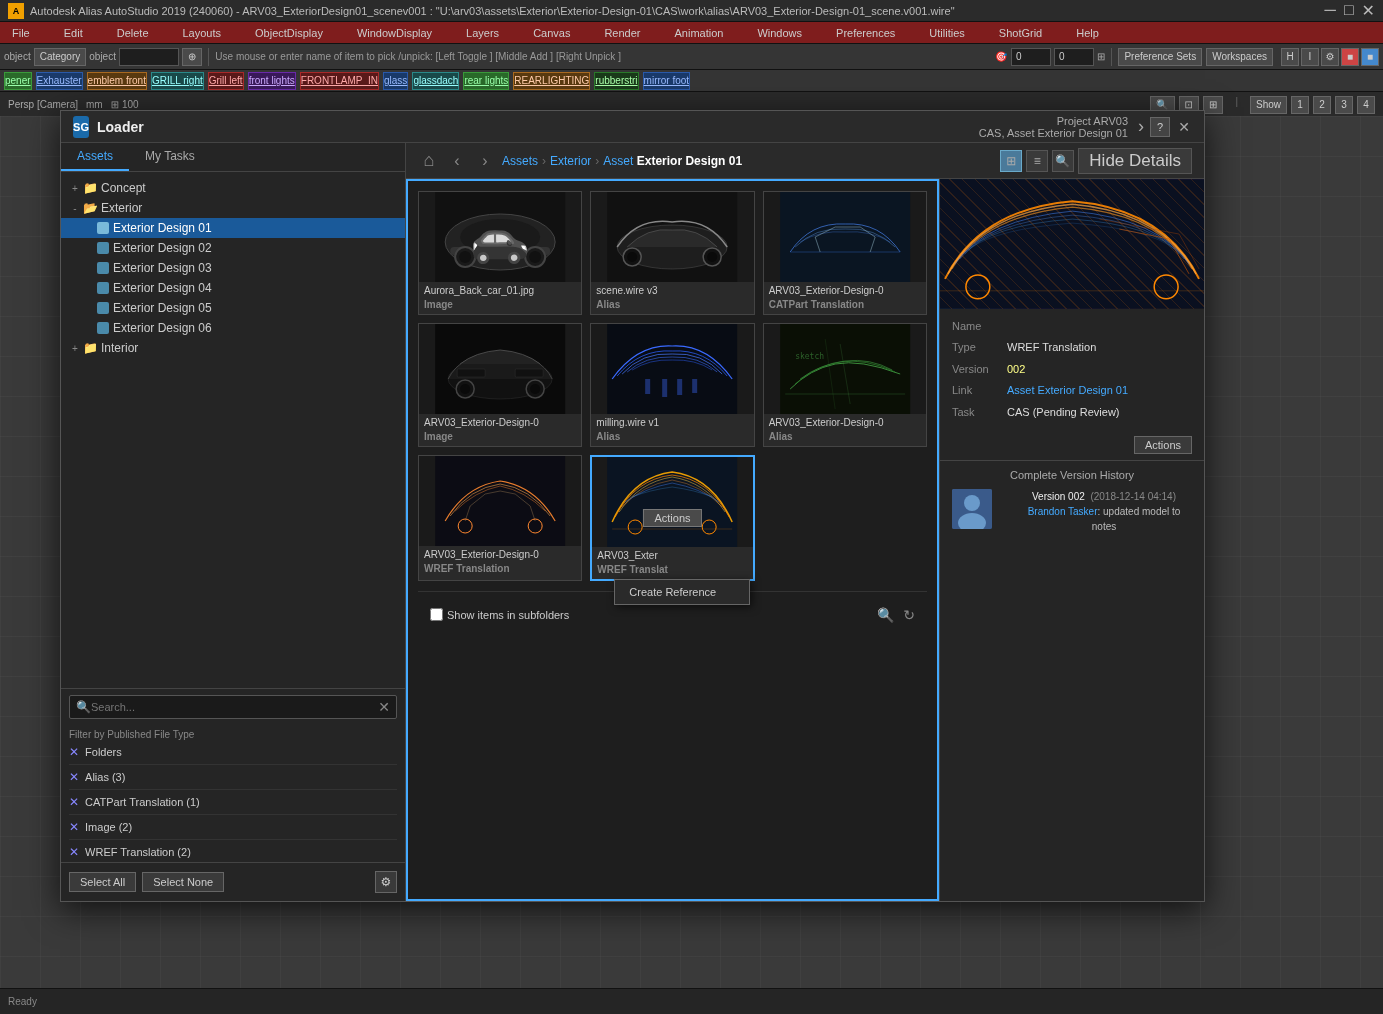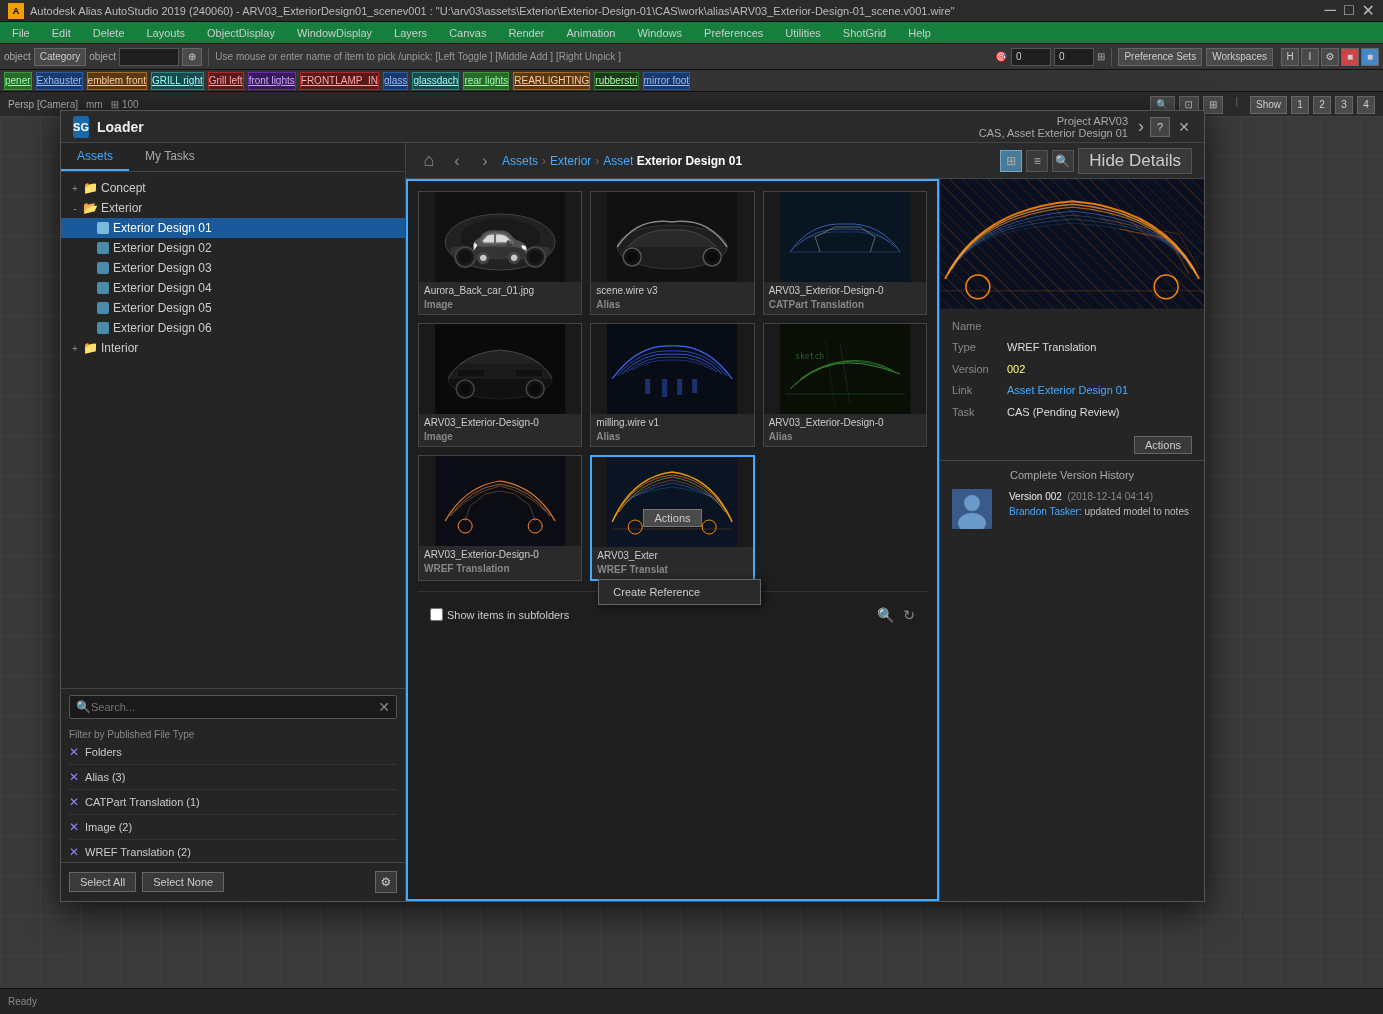--- a/index.html
+++ b/index.html
@@ -28,27 +28,27 @@
       width: 16px; height: 16px;
       background: #f0a000;
       margin-right: 6px;
       display: flex; align-items: center; justify-content: center;
       font-size: 9px; color: #000; font-weight: bold;
     }
     .top-bar .title { flex: 1; font-size: 11px; }
 
     
     .menu-bar {
-      background: #15803d;
+      background: #7f1d1d;
       height: 22px;
       display: flex;
       align-items: center;
       padding: 0 4px;
       border-bottom: 1px solid #111;
-      gap: 6px;
+      gap: 18px;
     }
     .menu-item {
       padding: 2px 8px;
       font-size: 11px;
       color: #ccc;
       cursor: pointer;
     }
 
     
     .toolbar {
@@ -537,22 +537,23 @@
       border-top: 1px solid #444;
     }
     .version-title {
       font-size: 11px;
       color: #aaa;
       text-align: center;
       margin-bottom: 8px;
     }
     .version-entry {
       display: flex;
-      gap: 17px;
+      gap: 24px;
       align-items: flex-start;
+      text-align: center;
     }
     .version-avatar {
       width: 40px; height: 40px;
       background: #3a5a8a;
       border-radius: 2px;
       overflow: hidden;
       flex-shrink: 0;
     }
     .version-avatar-img {
       width: 100%; height: 100%;
@@ -1019,21 +1020,21 @@
                   <circle cx="28" cy="70" r="7" fill="none" stroke="#ff8800" stroke-width="1"></circle>
                   <circle cx="102" cy="70" r="7" fill="none" stroke="#ff8800" stroke-width="1"></circle>
                   <line x1="5" y1="72" x2="125" y2="72" stroke="#ff8800" stroke-width="0.5" opacity="0.4"></line>
                 </svg>
               </div>
               <div class="card-label">ARV03_Exter</div>
               <div class="card-type">WREF Translat</div>
 
               <button class="actions-btn" style="bottom: 52px; left: 50%; transform: translateX(-50%);">Actions</button>
 
-              <div class="context-menu" style="bottom: -26px; left: 6px; width: 163px;">
+              <div class="context-menu" style="bottom: -26px; left: 22px; width: 136px;">
                 <div class="context-menu-item">Create Reference</div>
               </div>
             </div>
           </div>
 
           <div class="bottom-bar" style="margin-top: 10px; background: transparent; border-top: 1px solid #333; padding-top: 6px;">
             <label class="checkbox-label">
               <input type="checkbox" style="">
               <span>Show items in subfolders</span>
             </label>

